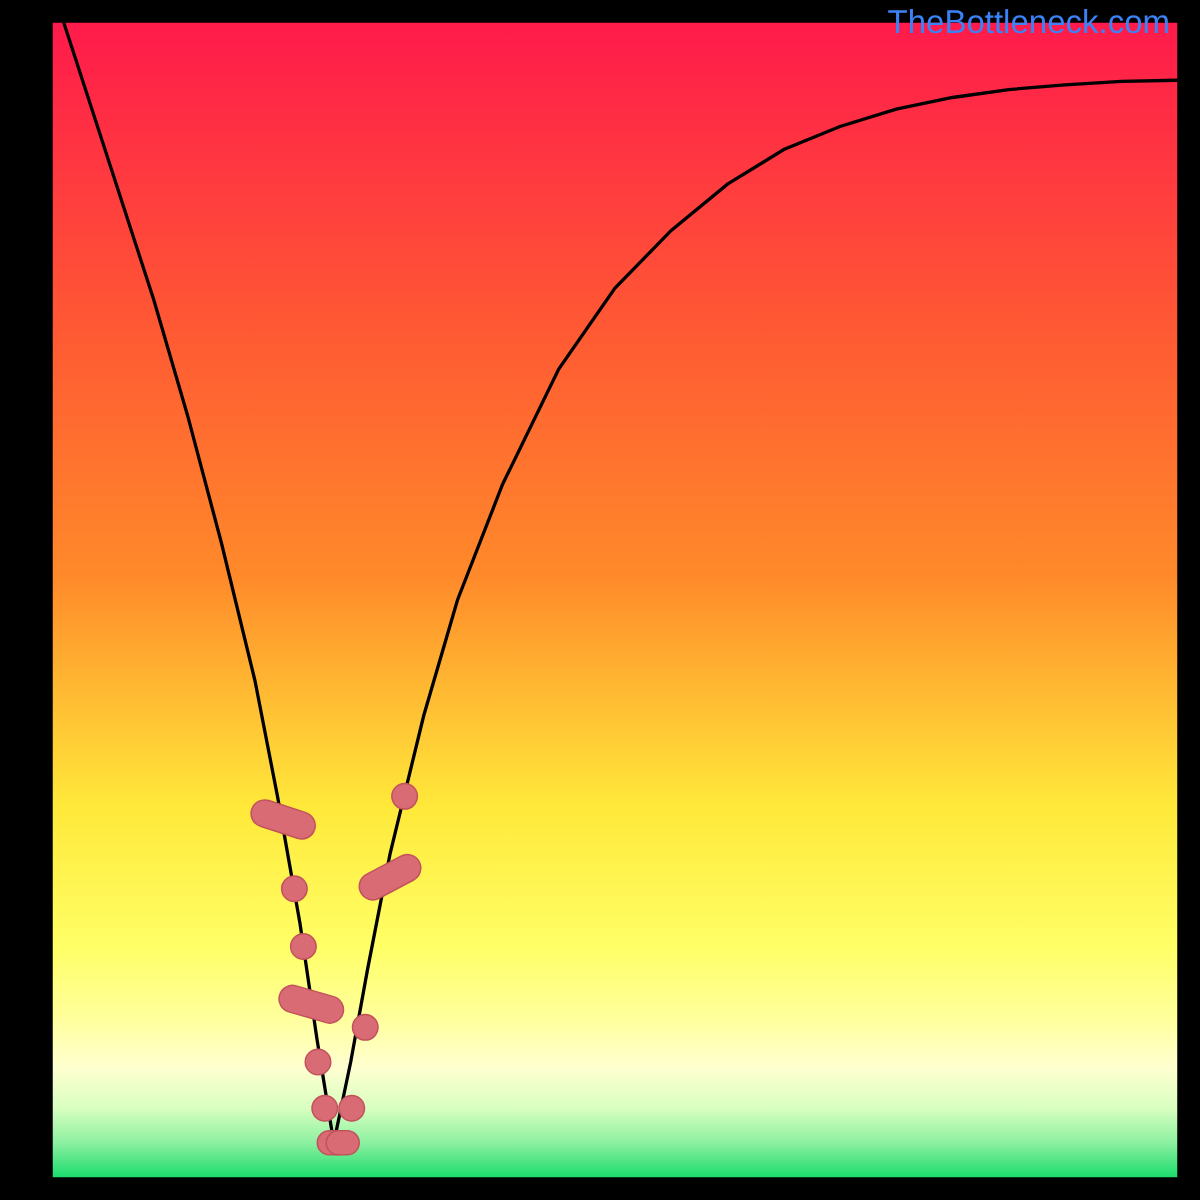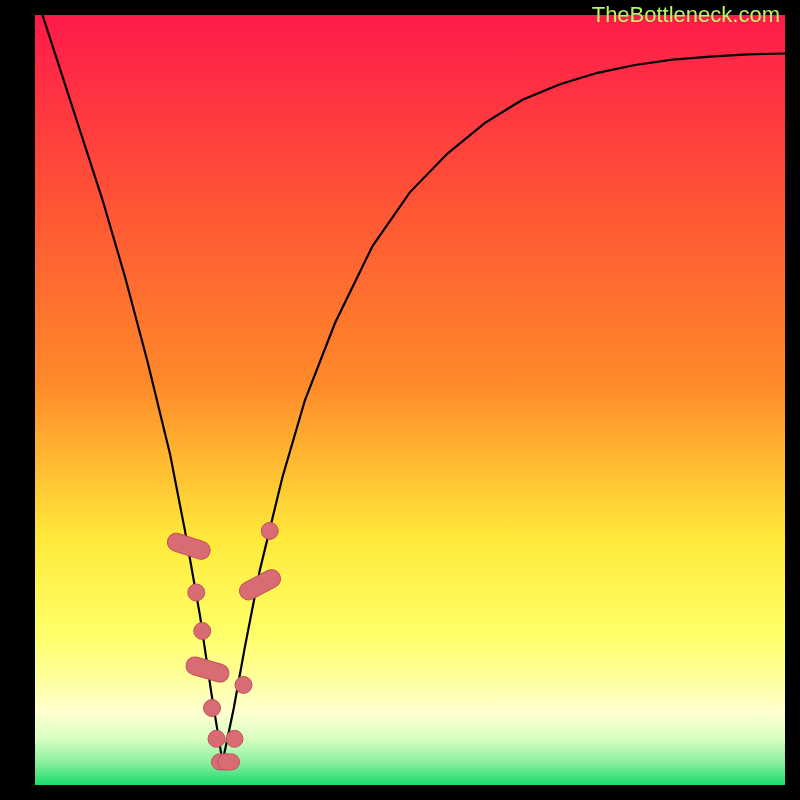--- a/index.html
+++ b/index.html
@@ -1,18 +1,18 @@
 <!DOCTYPE html>
 <html><head>
 <meta charset="utf-8">
 <style>
   html,body{margin:0;padding:0;width:800px;height:800px;overflow:hidden;background:#000;font-family:Arial,Helvetica,sans-serif}
   .frame{position:absolute;left:0;top:0;width:800px;height:800px;background:#000}
   .plot{position:absolute;left:35px;top:15px;width:750px;height:770px}
-  .watermark{position:absolute;top:2px;right:20px;color:#bef264;font-size:22px;font-weight:400;letter-spacing:0}
+  .watermark{position:absolute;top:2px;right:20px;color:#3b82f6;font-size:22px;font-weight:400;letter-spacing:0}
   svg{display:block}
 </style>
 </head>
 <body>
 
 <div class="frame">
   <div class="plot">
     <svg id="svg" width="750" height="770" viewBox="0 0 750 770">
         <defs>
           <linearGradient id="bg" x1="0" y1="0" x2="0" y2="1">

